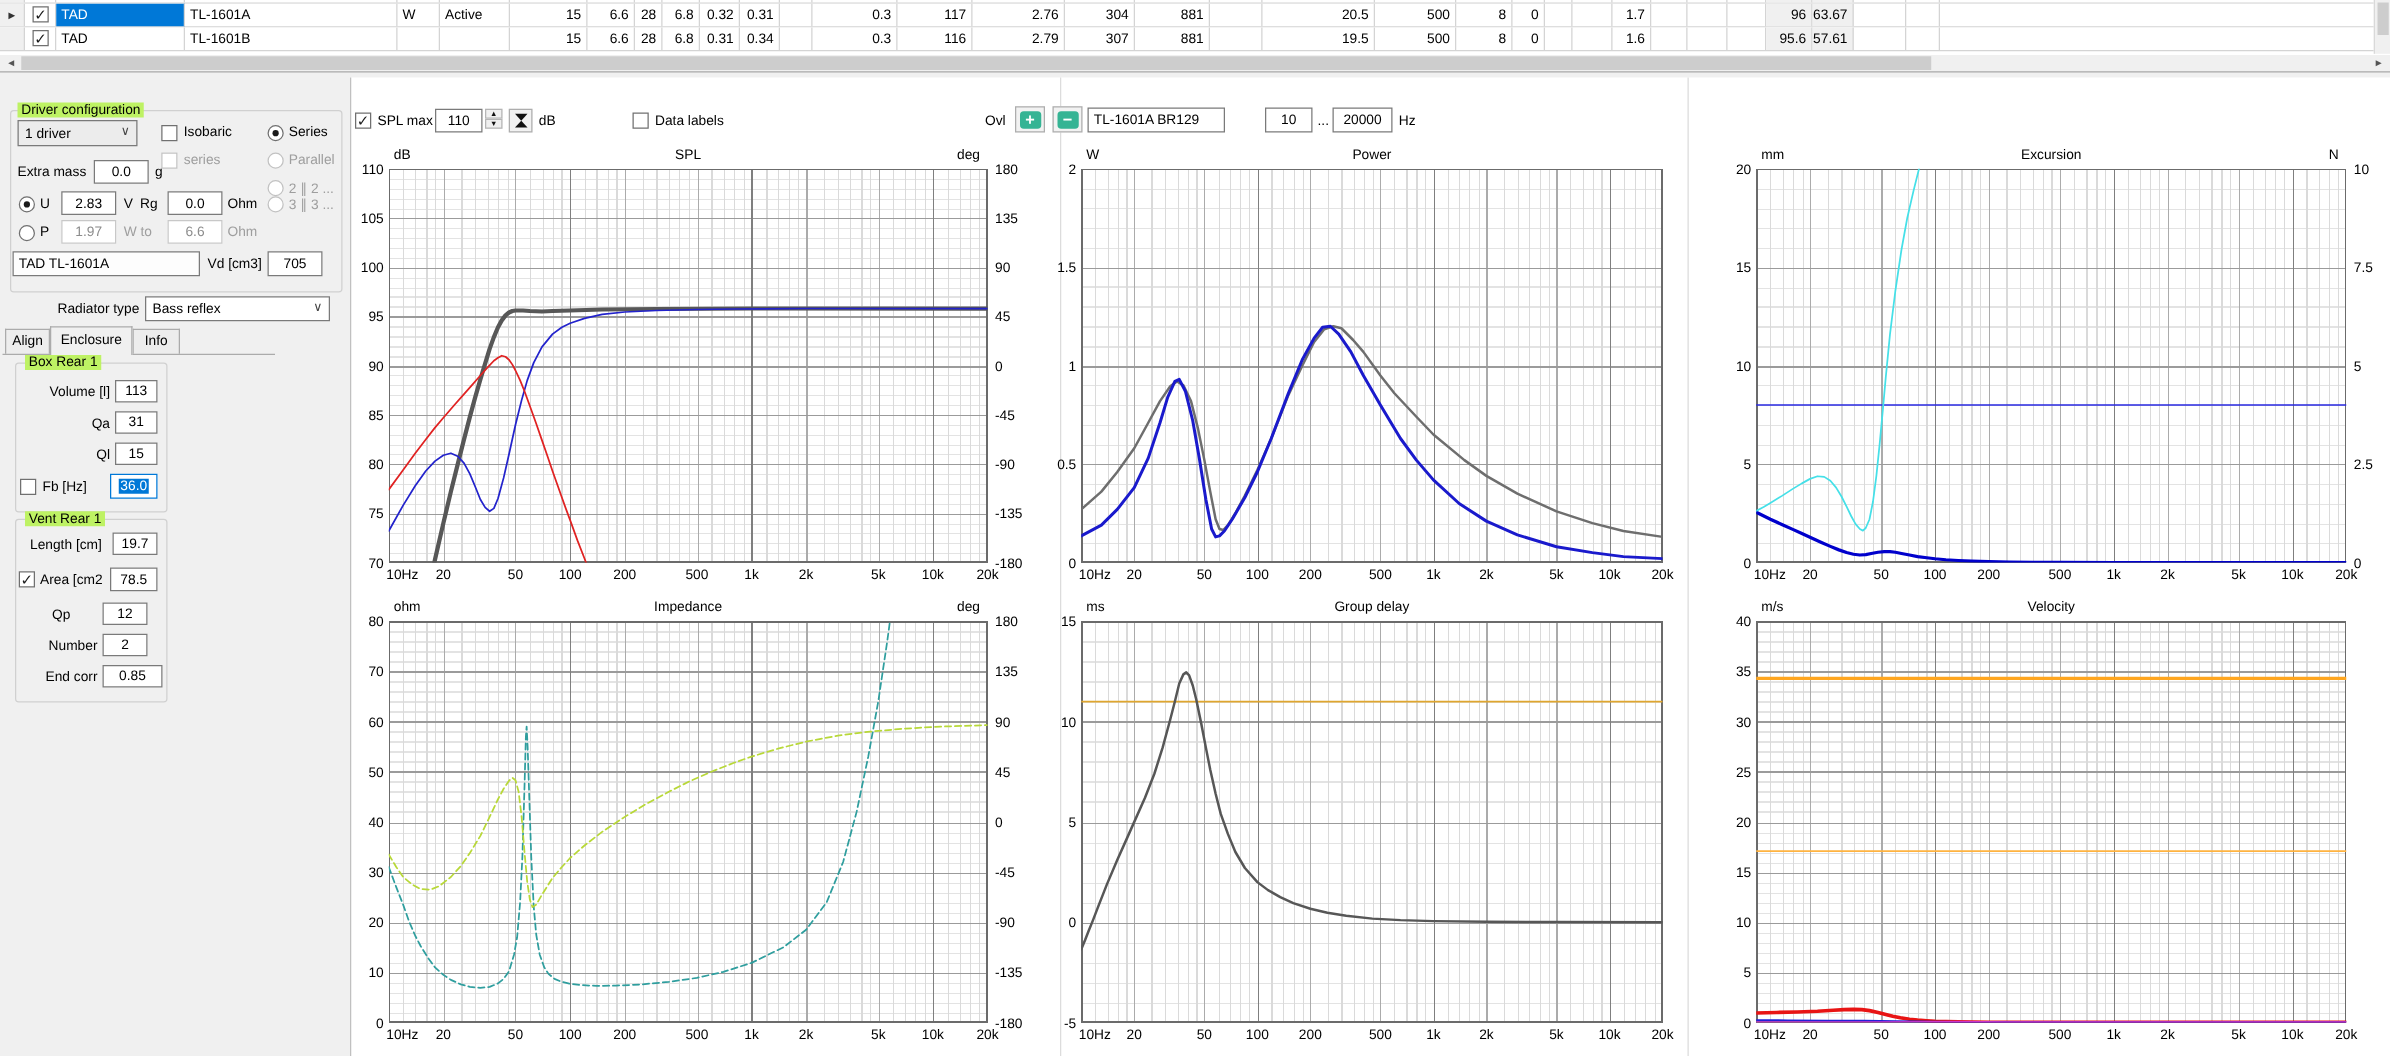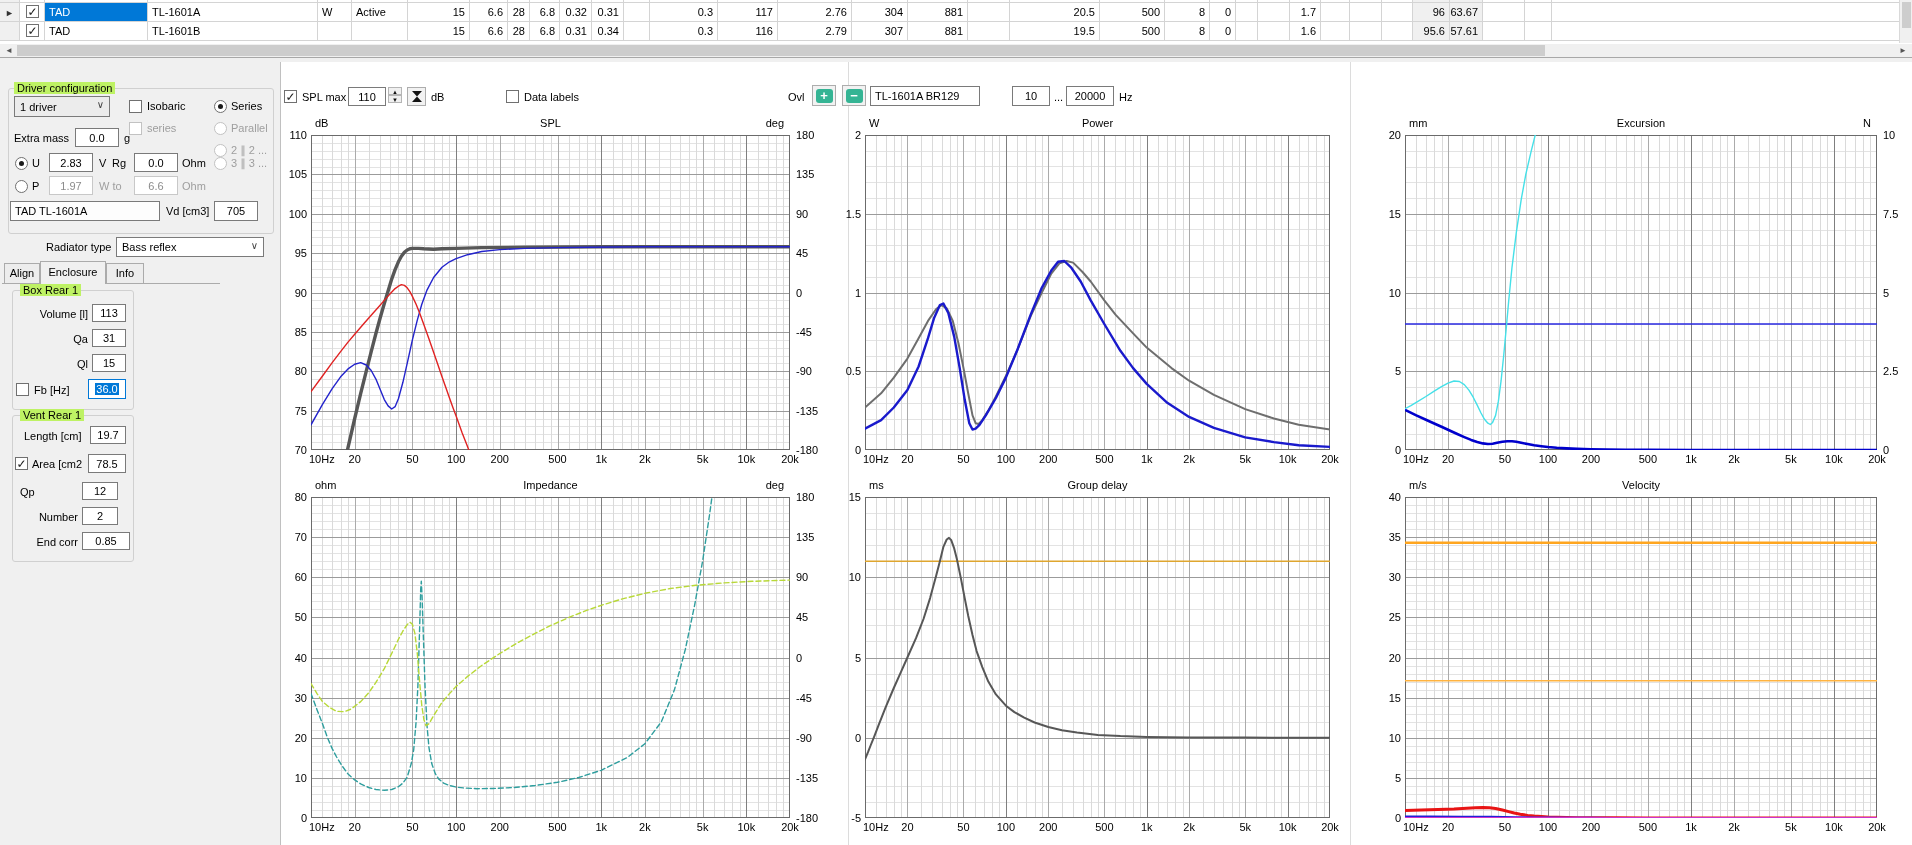--- a/index.html
+++ b/index.html
@@ -302,21 +302,21 @@
   <span class="grplbl" style="left:20px;top:409px;">Vent Rear 1</span>
   <span class="lbl" style="left:8px;top:430px;margin-left:16px;">Length [cm]</span>
   <div class="fld" style="left:90px;top:426px;width:36px;height:18px;">
       <span>19.7</span>
     </div>
   <span class="cb" style="left:15px;top:457px;">✓</span>
   <span class="lbl" style="left:32px;top:458px;">Area [cm2</span>
   <div class="fld" style="left:88px;top:454px;width:38px;height:19px;">
       <span>78.5</span>
     </div>
-  <span class="lbl" style="left:20px;top:486px;width:58px;text-align:left;">Qp</span>
+  <span class="lbl" style="left:20px;top:486px;width:58px;text-align:center;">Qp</span>
   <div class="fld" style="left:82px;top:482px;width:36px;height:18px;">
       <span>12</span>
     </div>
   <span class="lbl" style="left:20px;top:511px;width:58px;text-align:right;">Number</span>
   <div class="fld" style="left:82px;top:507px;width:36px;height:18px;">
       <span>2</span>
     </div>
   <span class="lbl" style="left:20px;top:536px;width:58px;text-align:right;">End corr</span>
   <div class="fld" style="left:82px;top:532px;width:48px;height:18px;">
       <span>0.85</span>

